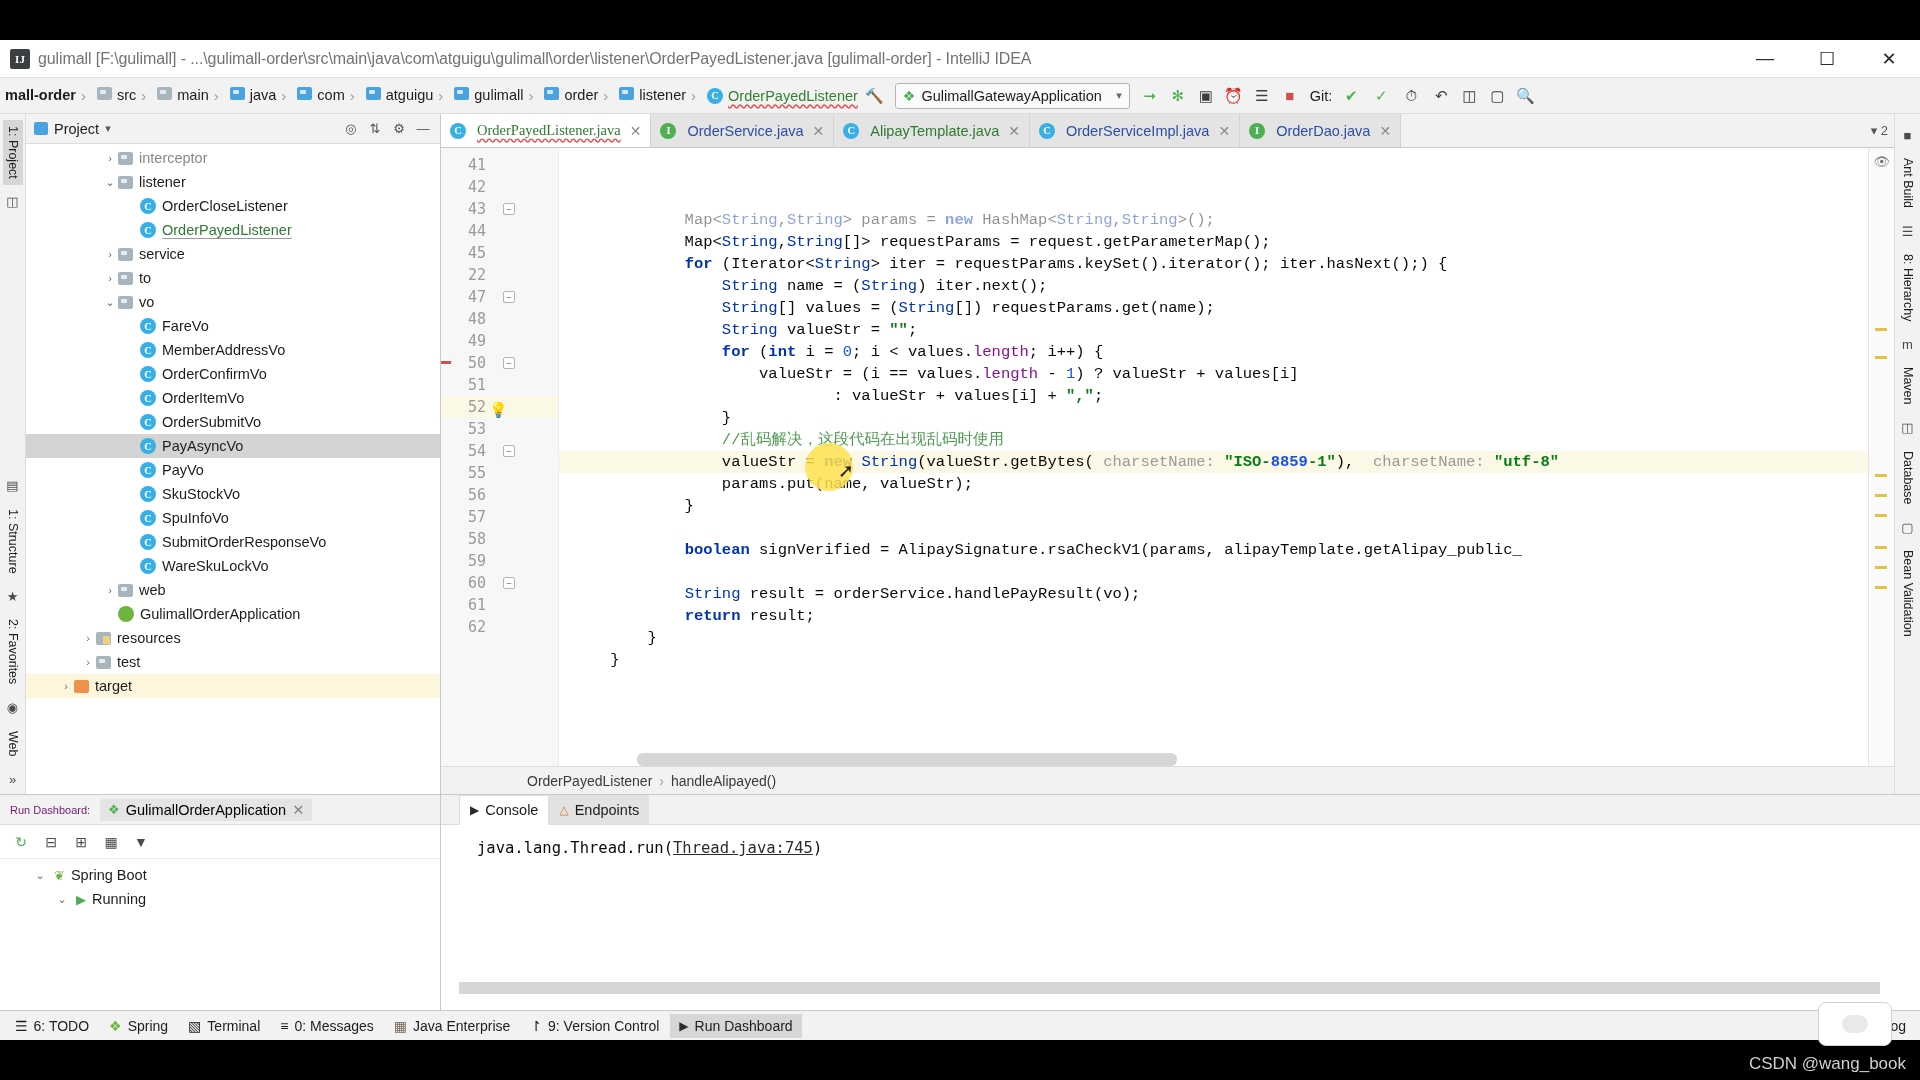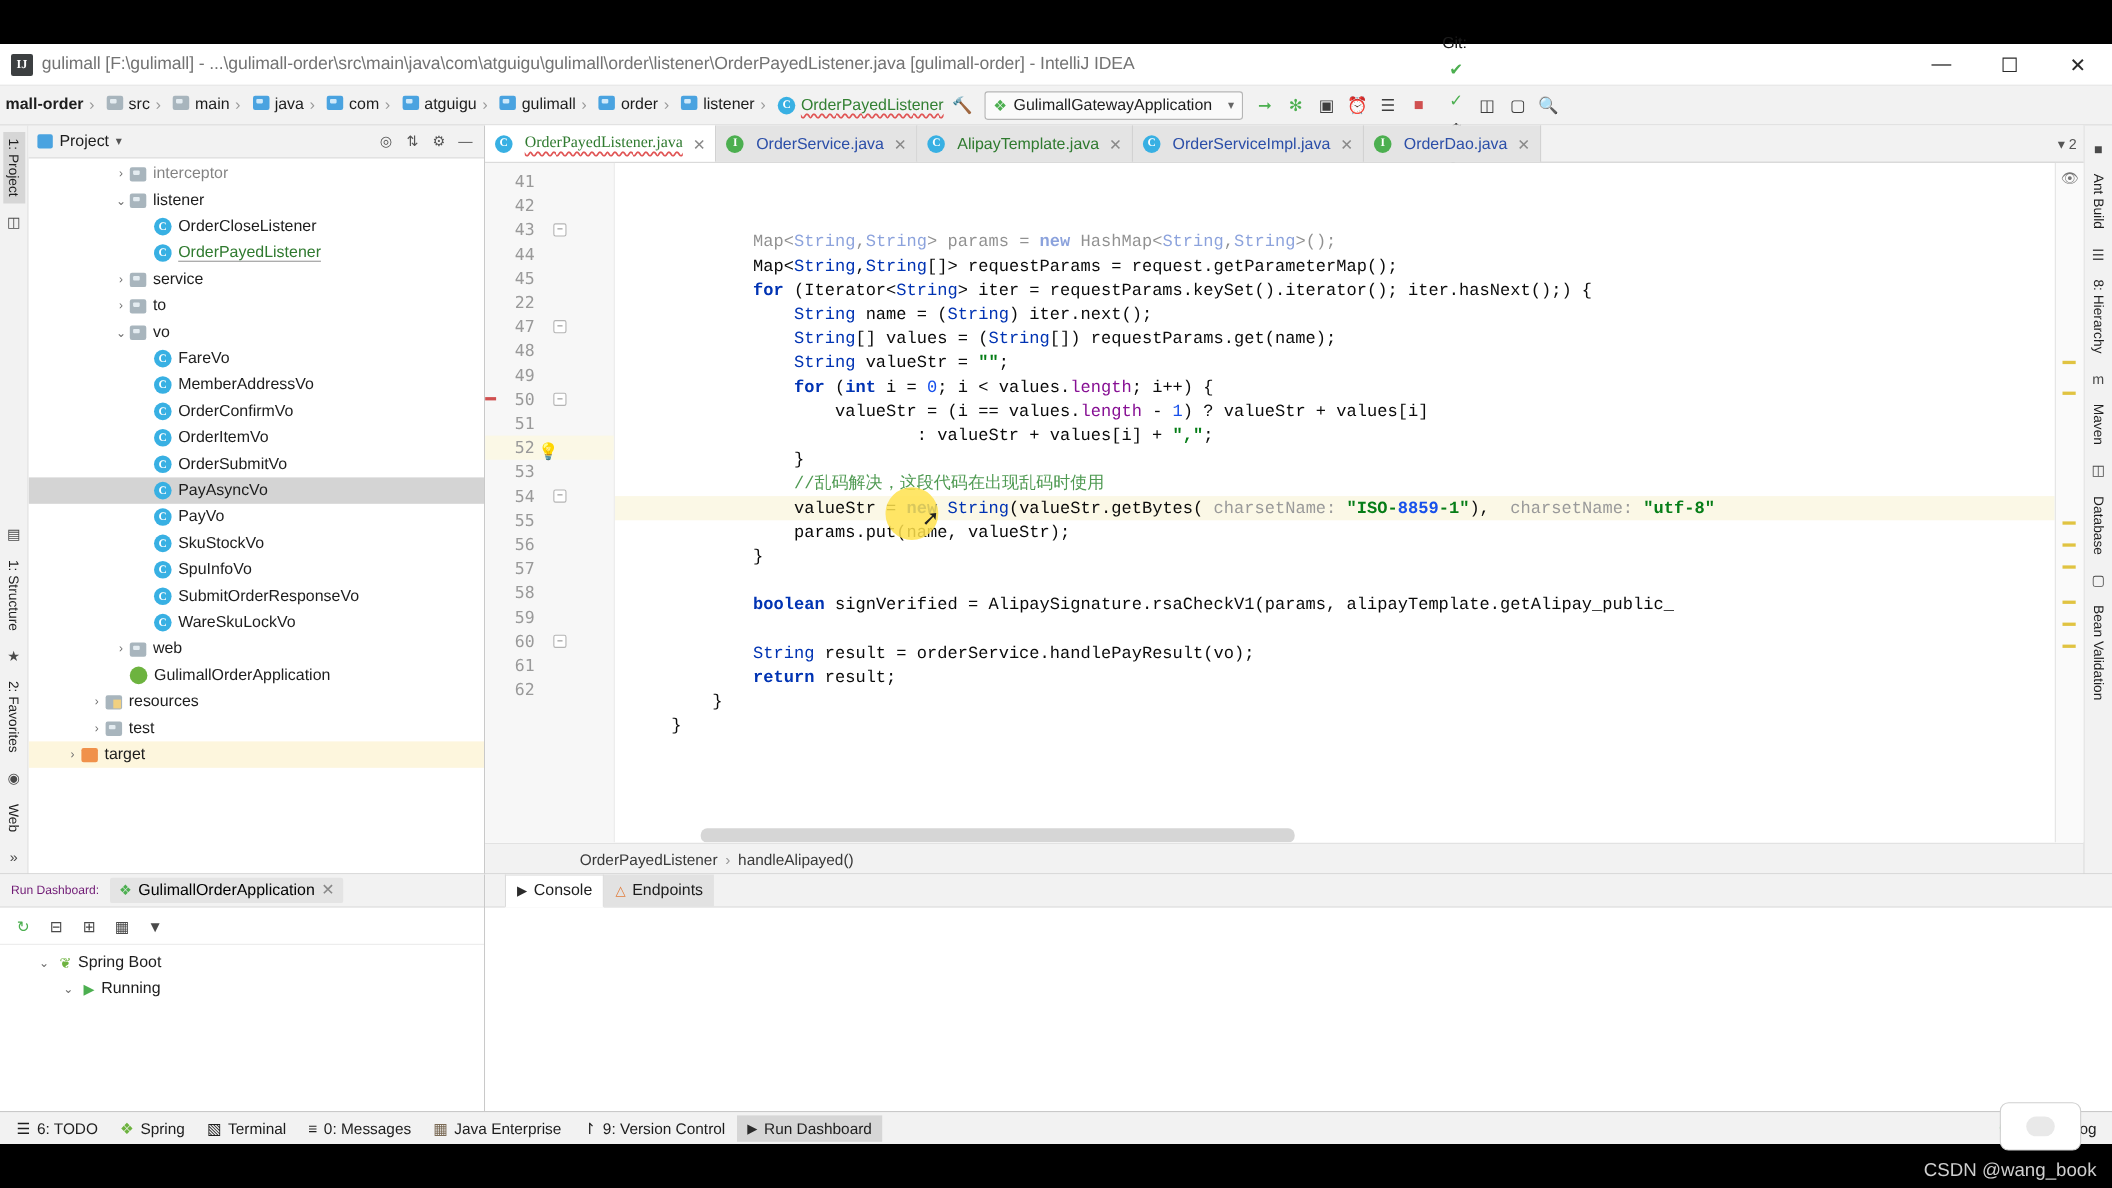--- a/index.html
+++ b/index.html
@@ -87,21 +87,21 @@
   .run-config {
     display: flex; align-items: center; height: 26px;
     border: 1px solid #b5b5b5; background: #fafafa; border-radius: 3px;
     padding: 0 7px; margin: 0 6px; gap: 6px; min-width: 235px;
   }
   .run-config .label { font-size: 14.5px; color: #1d1d1d; white-space: nowrap; }
   .tb-ico {
     width: 28px; height: 26px; display: flex; align-items: center;
     justify-content: center; font-size: 15px; color: #3d3d3d;
   }
-  .git-group { display: flex; align-items: center; gap: 2px; margin-left: 6px; flex-direction: column; }
+  .git-group { display: flex; align-items: center; gap: 2px; margin-left: 6px; }
   .git-label { font-size: 14.5px; color: #1d1d1d; margin-right: 3px; }
 
   
   .main { flex: 1; display: flex; min-height: 0; }
 
   
   .rail {
     width: 26px; background: #f2f2f2; border-right: 1px solid #dcdcdc;
     display: flex; flex-direction: column; align-items: center;
     padding-top: 6px; flex: none; gap: 2px;
@@ -636,20 +636,24 @@
       <div class="console-tabs">
         <div class="ctab active">
           <span style="color:#2b2b2b;font-size:12px;">▶</span>
           <span>Console</span>
         </div>
         <div class="ctab inactive">
           <span style="color:#e07b3a;font-size:12px;">△</span>
           <span>Endpoints</span>
         </div>
       </div>
+      <div class="console-body">
+        <span>java.lang.Thread.run(</span><span class="link">Thread.java:745</span><span>)</span>
+        <div class="cbar"></div>
+      </div>
     </div>
   </div>
 
   <div class="statusbar">
     <div class="sb-item">
       <span>☰</span>
       <span>6: TODO</span>
     </div>
     <div class="sb-item">
       <span style="color:#6db33f;">❖</span>

